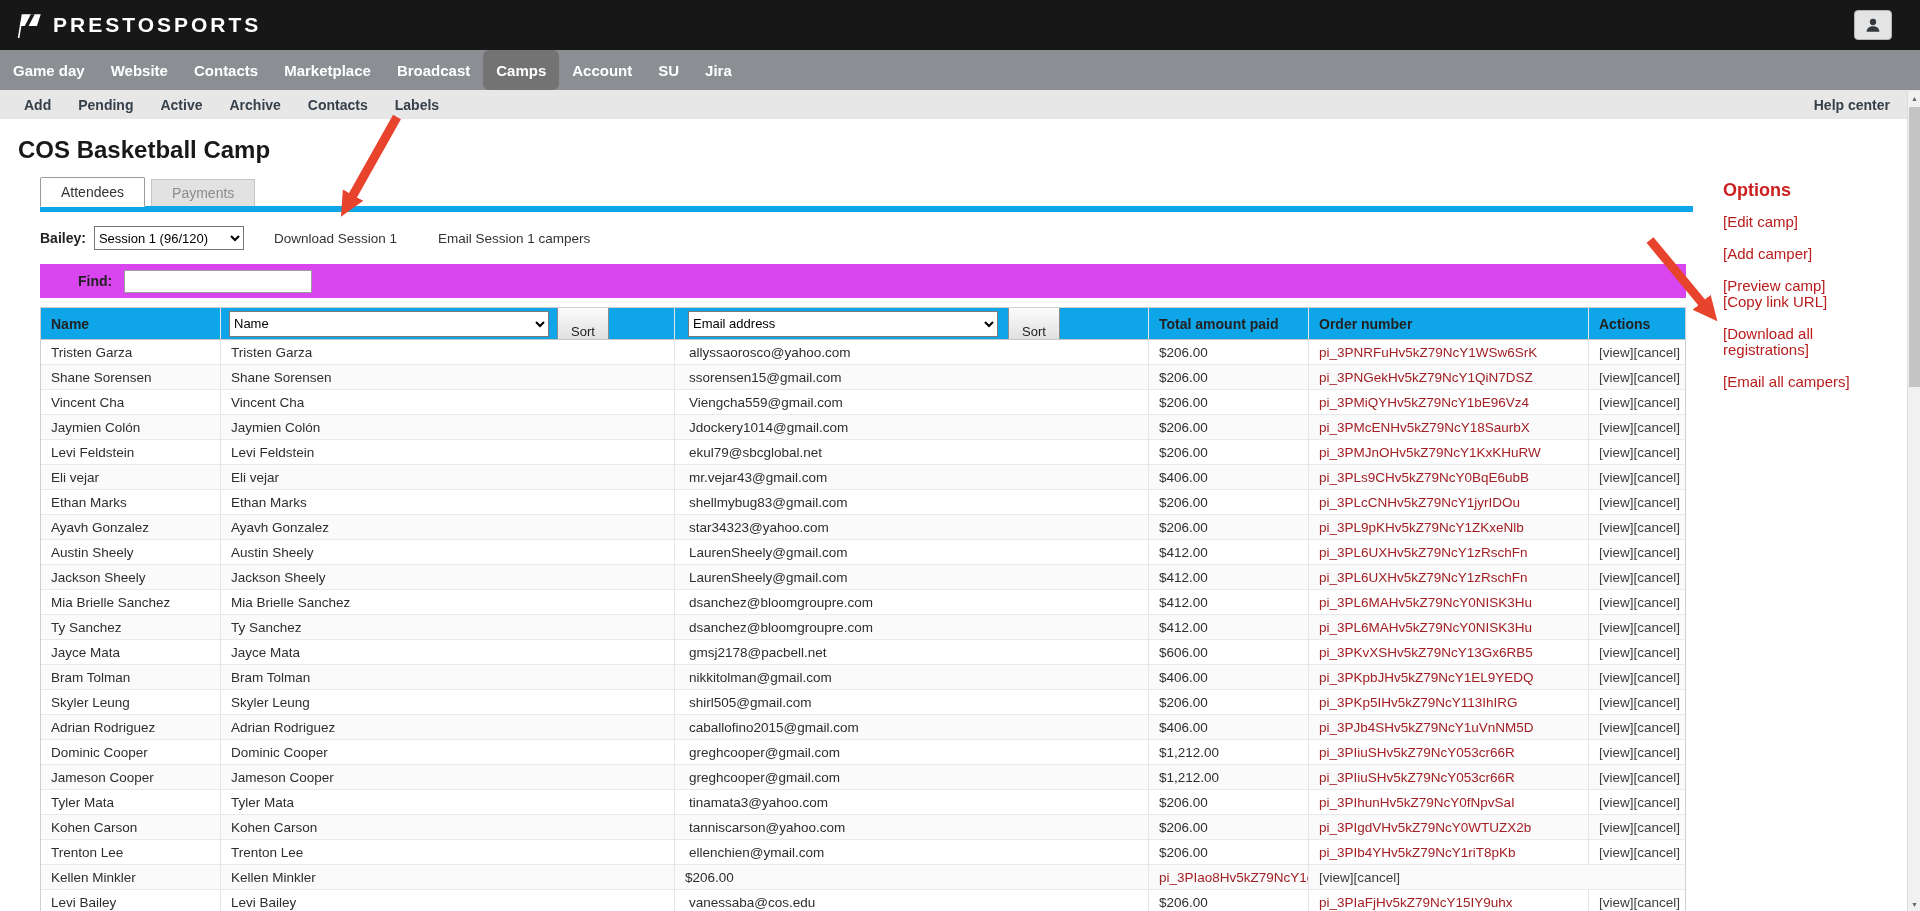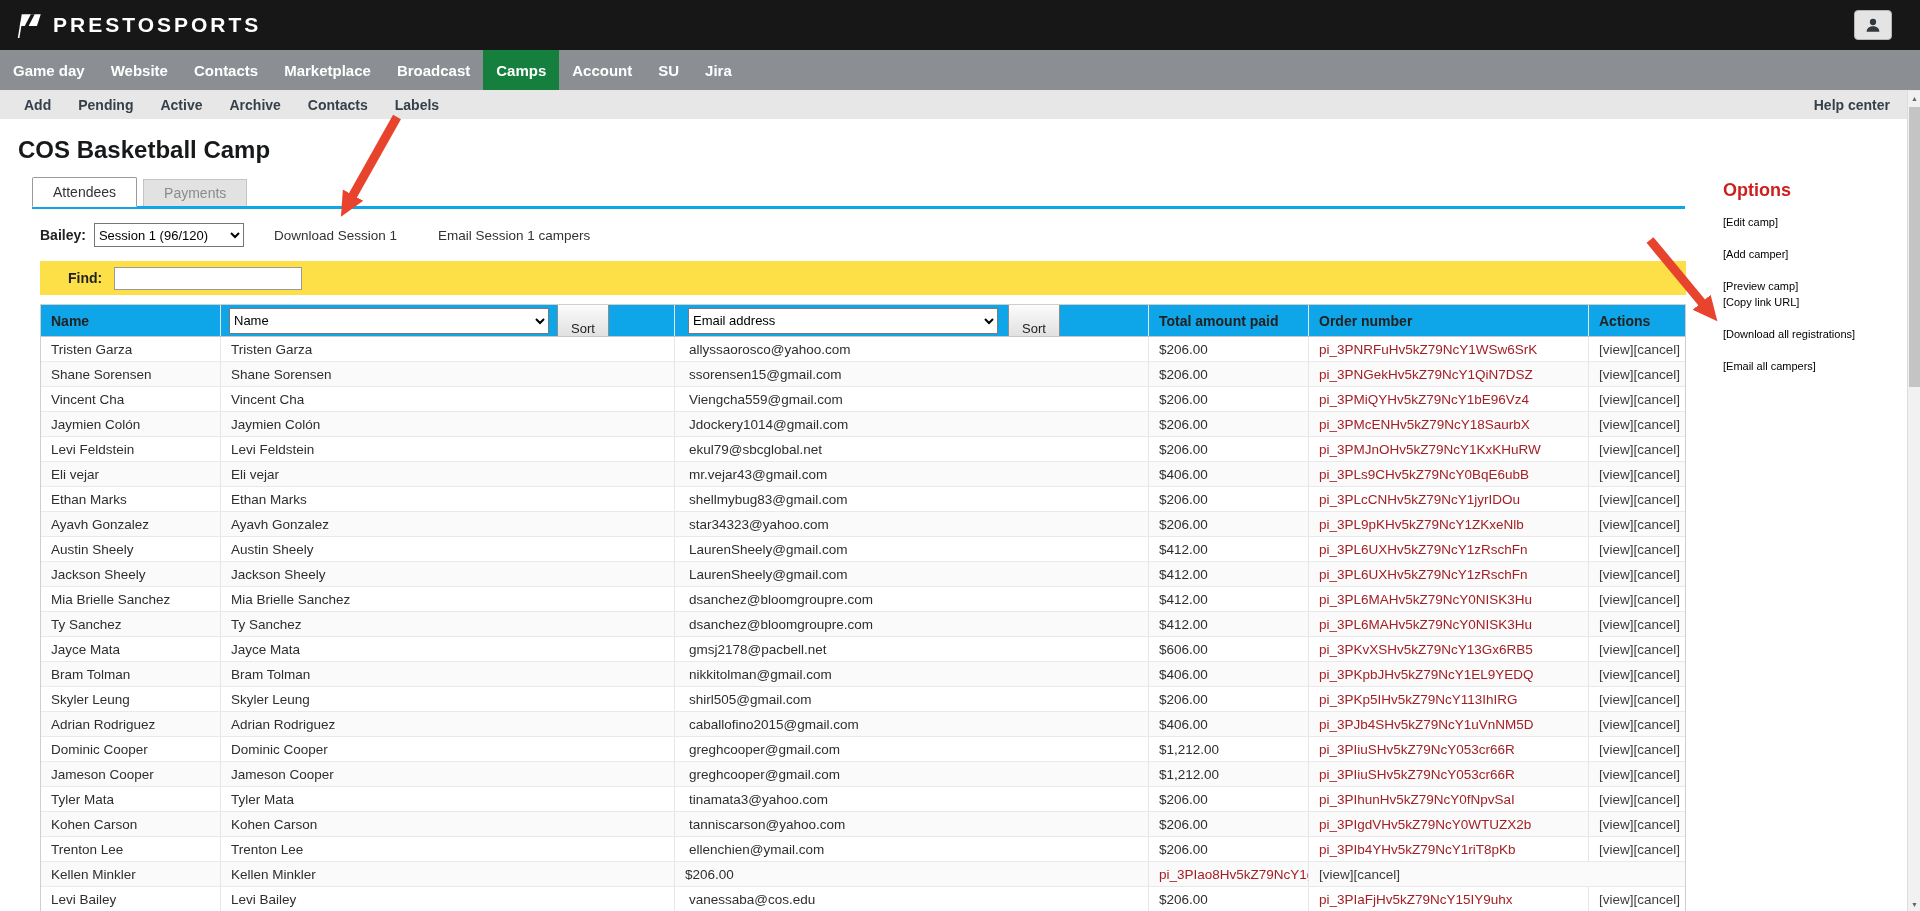--- a/index.html
+++ b/index.html
@@ -12,43 +12,43 @@
 
   
   .topbar { height:50px; background:#171717; display:flex; align-items:center; justify-content:space-between; padding:0 28px 0 16px; }
   .brand { display:flex; align-items:center; gap:10px; }
   .brand-text { color:#fff; font-weight:bold; font-size:21px; letter-spacing:3px; }
   .user-btn { width:38px; height:30px; background:#e4e4e4; border:1px solid #b5b5b5; border-radius:4px; display:flex; align-items:center; justify-content:center; cursor:pointer; padding:0; }
 
   
   .mainnav { height:40px; background:#8b8f94; display:flex; align-items:stretch; padding-left:0; }
   .mainnav a { color:#fff; font-weight:bold; font-size:15px; display:flex; align-items:center; padding:0 13px; }
-  .mainnav a.active { background:#15803d; }
+  .mainnav a.active { background:#737373;border-radius:6px; }
 
   
   .subnav { height:29px; background:#e7e7e7; display:flex; align-items:center; padding:0 30px 0 24px; }
   .subnav a { margin-right:27px; color:#36404a; font-weight:bold; font-size:14px; }
   .subnav .help { margin-left:auto; margin-right:0; }
 
   
   .page-title { font-size:24px; font-weight:bold; color:#16181a; margin:17px 0 13px 18px; }
 
-  .tabs { display:flex; align-items:flex-end; margin-left:32px; width:1653px; border-bottom:3px solid #0ea5e9; }
+  .tabs { display:flex; align-items:flex-end; margin-left:40px; width:1653px; border-bottom:6px solid #0ea5e9; }
   .tab { height:30px; padding:0 20px; display:flex; align-items:center; font-size:14px; cursor:pointer; }
   .tab.active { background:#fff; border:1px solid #9a9a9a; border-bottom:1px solid #fff; margin-bottom:-1px; color:#333; border-radius:2px 2px 0 0; }
   .tab.inactive { background:#e2e2e2; border:1px solid #c4c4c4; border-bottom:none; color:#8b8b8b; margin-left:6px; height:27px; }
 
   .session-row { display:flex; align-items:center; padding:14px 0 12px 40px; font-size:14px; }
   .session-row .lbl { font-weight:bold; margin-right:8px; }
   .session-row select { height:24px; font-size:13px; border:1px solid #767676; background:#fff; width:150px; }
   .session-link { color:#333; font-size:13.5px; }
   .dl-session { margin-left:30px; }
   .email-session { margin-left:41px; }
 
-  .find-band { margin-left:40px; width:1646px; height:34px; background:#fde047; display:flex; align-items:center; padding-left:28px; margin-top:2px; }
+  .find-band { margin-left:40px; width:1646px; height:34px; background:#d946ef; display:flex; align-items:center; padding-left:38px; margin-top:2px; }
   .find-band .lbl { font-weight:bold; font-size:14px; margin-right:12px; }
   .find-band input { width:188px; height:23px; border:1px solid #9b9b9b; background:#fff; font-size:13px; padding:0 4px; }
 
   
   .table { margin-left:40px; width:1646px; border:1px solid #cfcfcf; margin-top:9px; background:#fff; }
   .thead, .trow { display:grid; grid-template-columns:180px 454px 474px 160px 280px 96px; align-items:stretch; }
   .thead { height:32px; border-bottom:1px solid #c6c6c6; background:#0ea5e9; }
   .th, .td { display:flex; align-items:center; padding-left:10px; border-right:1px solid #e6e6e6; overflow:hidden; white-space:nowrap; }
   .th { font-weight:bold; font-size:14px; color:#222; }
   .c6 { border-right:none; }
@@ -61,21 +61,21 @@
               background:linear-gradient(#fdfdfd,#dedede); color:#222; cursor:pointer; }
   .trow { height:25px; border-bottom:1px solid #e9e9e9; font-size:13.5px; color:#2e2e2e; }
   .trow:nth-child(even) { background:#fafafa; }
   .td.c3 { padding-left:14px; }
   .order-link { color:#a31f24; }
   .action-link { color:#3d3d3d; }
 
   
   .options { position:absolute; left:1723px; top:180px; width:180px; }
   .options-title { color:#cc1f1f; font-weight:bold; font-size:18px; margin-bottom:13px; }
-  .opt-link { display:block; color:#000000; font-size:11px; line-height:16px; margin-bottom:16px; }
+  .opt-link { display:block; color:#b91c1c; font-size:15px; line-height:16px; margin-bottom:16px; }
   .opt-link:nth-of-type(3) { margin-bottom:0; }
 
   
   .arrows { position:absolute; left:0; top:0; width:1920px; height:911px; pointer-events:none; z-index:60; }
 
   
   .scrollbar { position:absolute; top:91px; right:0; width:13px; height:820px; background:#f1f1f1; border-left:1px solid #dcdcdc; z-index:70; }
   .sb-btn { position:absolute; left:0; width:13px; height:14px; display:flex; align-items:center; justify-content:center; font-size:7px; color:#666; cursor:pointer; }
   .sb-up { top:0; }
   .sb-down { bottom:0; }

